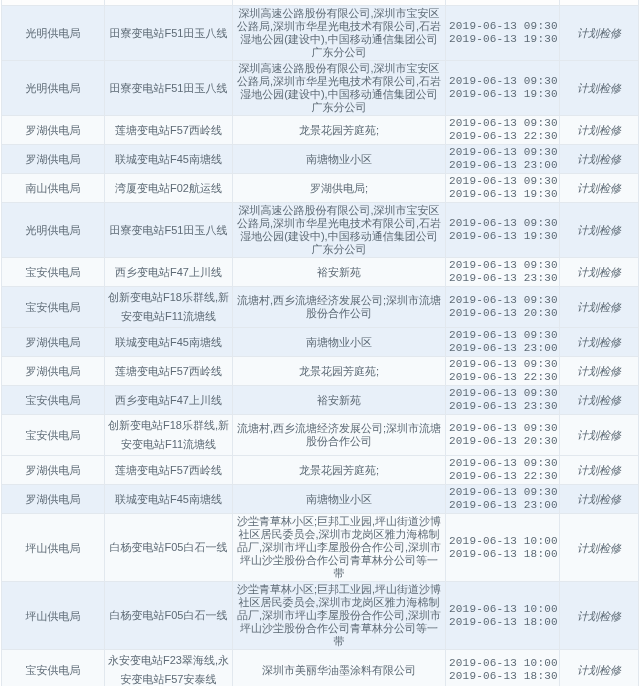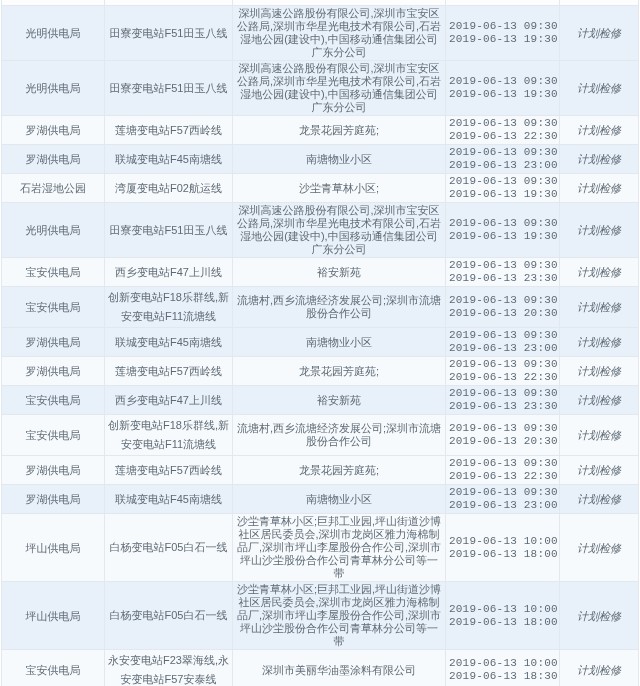--- a/index.html
+++ b/index.html
@@ -109,23 +109,23 @@
           <td class="cell-bureau">罗湖供电局</td>
           <td class="cell-line">联城变电站F45南塘线</td>
           <td class="cell-area">南塘物业小区</td>
           <td class="cell-time">
             <span class="time-line">2019-06-13 09:30</span>
             <span class="time-line">2019-06-13 23:00</span>
           </td>
           <td class="cell-status">计划检修</td>
         </tr>
         <tr class="row-plain">
-          <td class="cell-bureau">石岩湿地公园</td>
+          <td class="cell-bureau">南山供电局</td>
           <td class="cell-line">湾厦变电站F02航运线</td>
-          <td class="cell-area">沙坣青草林小区;</td>
+          <td class="cell-area">罗湖供电局;</td>
           <td class="cell-time">
             <span class="time-line">2019-06-13 09:30</span>
             <span class="time-line">2019-06-13 19:30</span>
           </td>
           <td class="cell-status">计划检修</td>
         </tr>
         <tr class="row-blue">
           <td class="cell-bureau">光明供电局</td>
           <td class="cell-line">田寮变电站F51田玉八线</td>
           <td class="cell-area">深圳高速公路股份有限公司,深圳市宝安区公路局,深圳市华星光电技术有限公司,石岩湿地公园(建设中),中国移动通信集团公司广东分公司</td>

